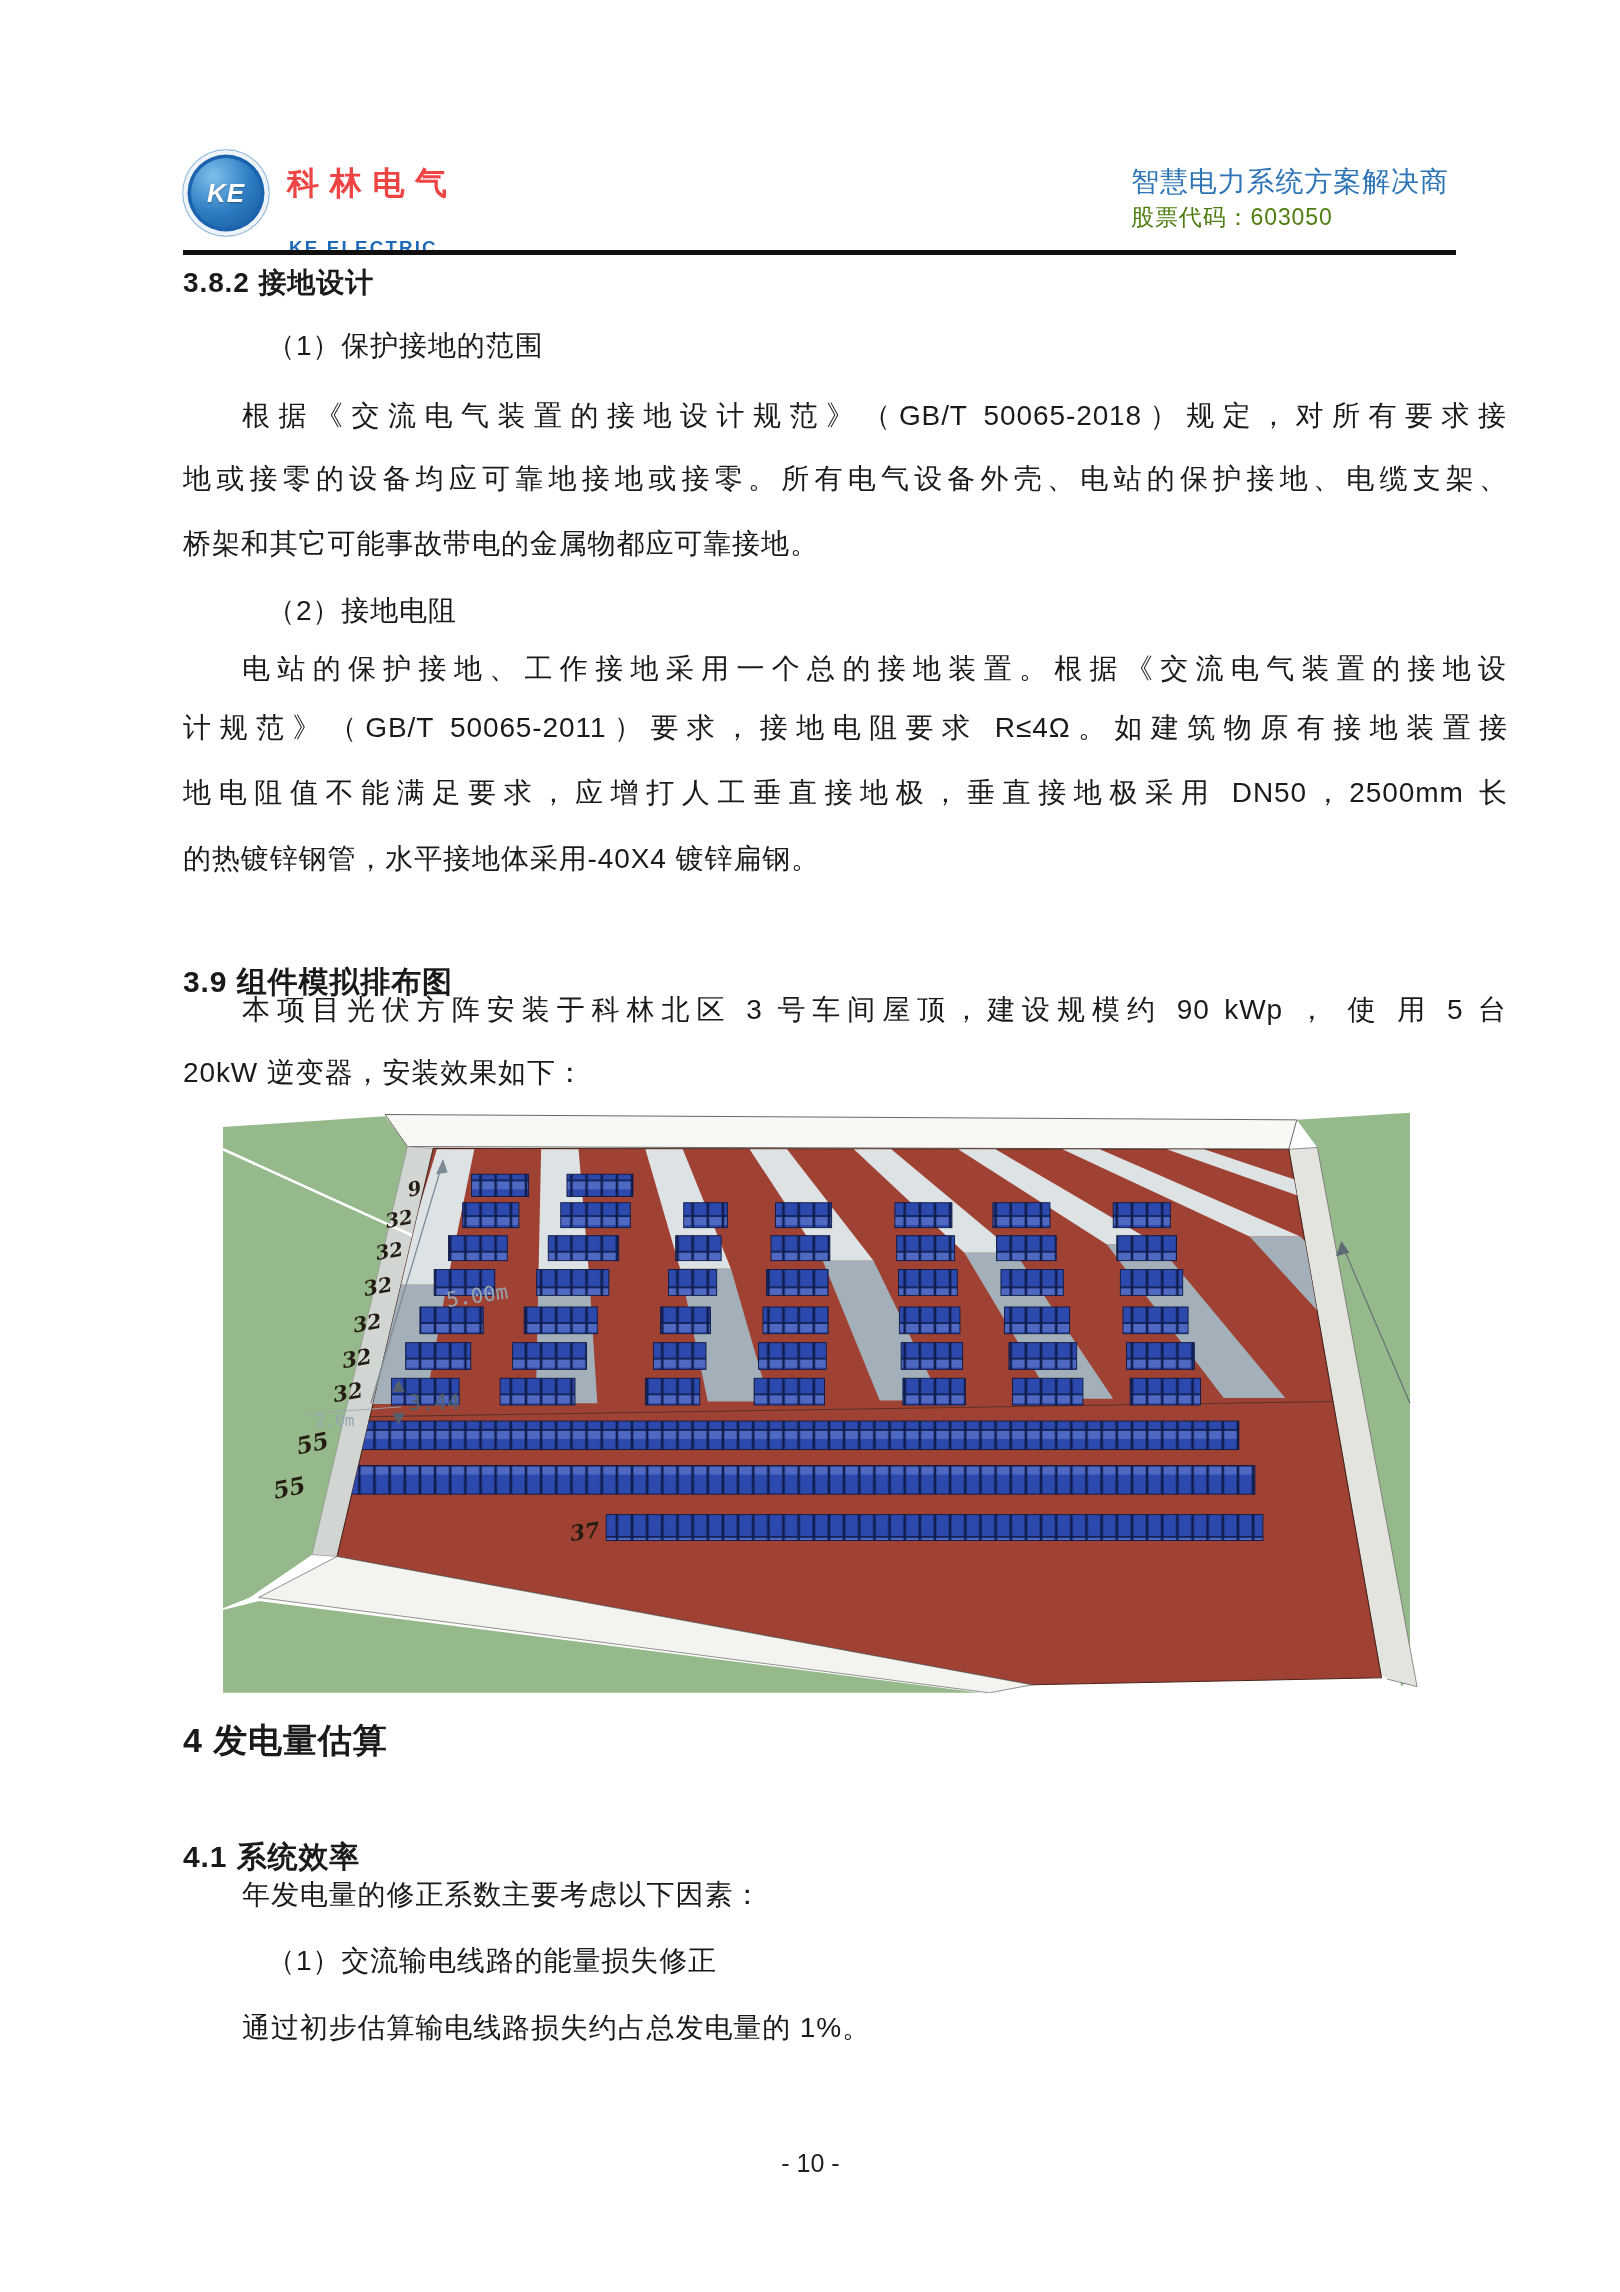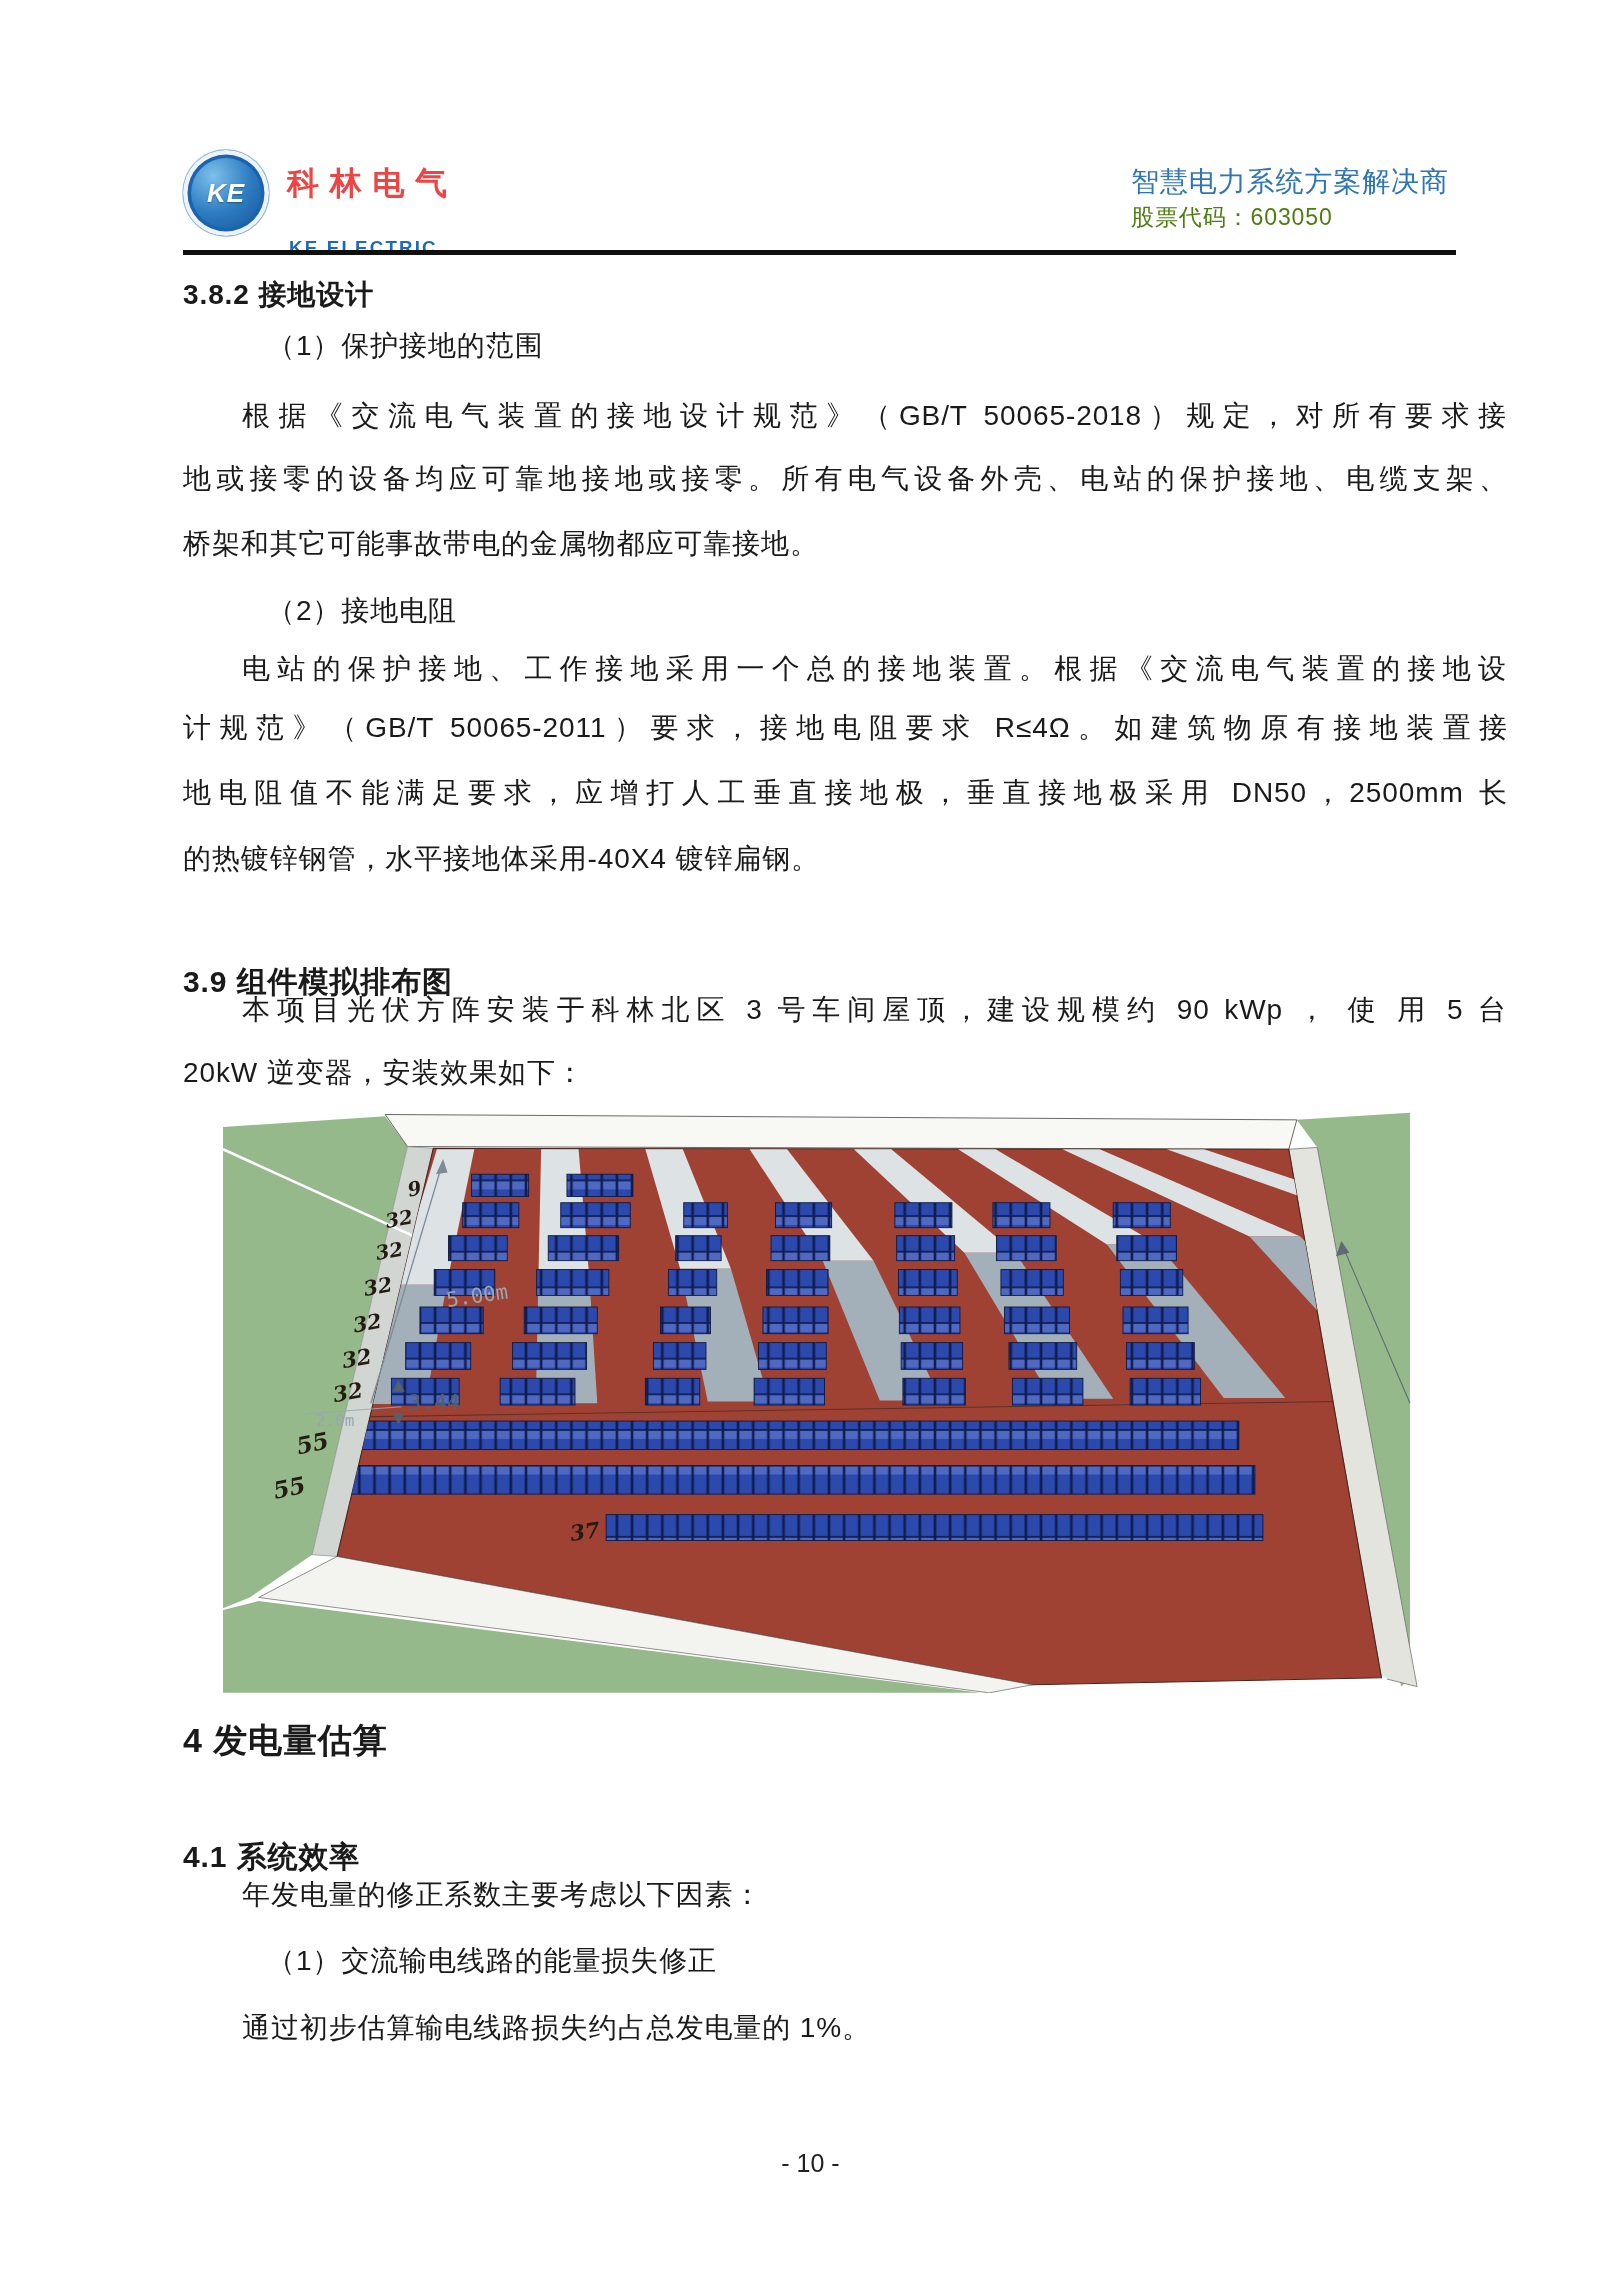--- a/index.html
+++ b/index.html
@@ -41,21 +41,21 @@
     <span class="logo-ke">KE</span>
   </div>
   <div class="abs brand-cn">科林电气</div>
   <div class="abs brand-en">KE ELECTRIC</div>
   <div class="abs tagline">智慧电力系统方案解决商</div>
   <div class="abs stock">股票代码：603050</div>
   <div class="header-rule"></div>
 </div>
 
 <div>
-  <div class="abs h-sub" style="left:183px;top:276px">3.8.2 接地设计</div>
+  <div class="abs h-sub" style="left:183px;top:264px">3.8.2 接地设计</div>
   <div class="abs body-line" style="left:267px;top:328px">（1）保护接地的范围</div>
   <div class="abs body-line just" style="left:242px;top:398px;width:1265px">根据《交流电气装置的接地设计规范》（GB/T 50065-2018）规定，对所有要求接</div>
   <div class="abs body-line just" style="left:183px;top:461px;width:1325px">地或接零的设备均应可靠地接地或接零。所有电气设备外壳、电站的保护接地、电缆支架、</div>
   <div class="abs body-line" style="left:183px;top:526px">桥架和其它可能事故带电的金属物都应可靠接地。</div>
   <div class="abs body-line" style="left:267px;top:593px">（2）接地电阻</div>
   <div class="abs body-line just" style="left:242px;top:651px;width:1265px">电站的保护接地、工作接地采用一个总的接地装置。根据《交流电气装置的接地设</div>
   <div class="abs body-line just" style="left:183px;top:710px;width:1325px">计规范》（GB/T 50065-2011）要求，接地电阻要求 R≤4Ω。如建筑物原有接地装置接</div>
   <div class="abs body-line just" style="left:183px;top:775px;width:1325px">地电阻值不能满足要求，应增打人工垂直接地极，垂直接地极采用 DN50，2500mm 长</div>
   <div class="abs body-line" style="left:183px;top:841px">的热镀锌钢管，水平接地体采用-40X4 镀锌扁钢。</div>
   <div class="abs h-sec" style="left:183px;top:927px">3.9 组件模拟排布图</div>

